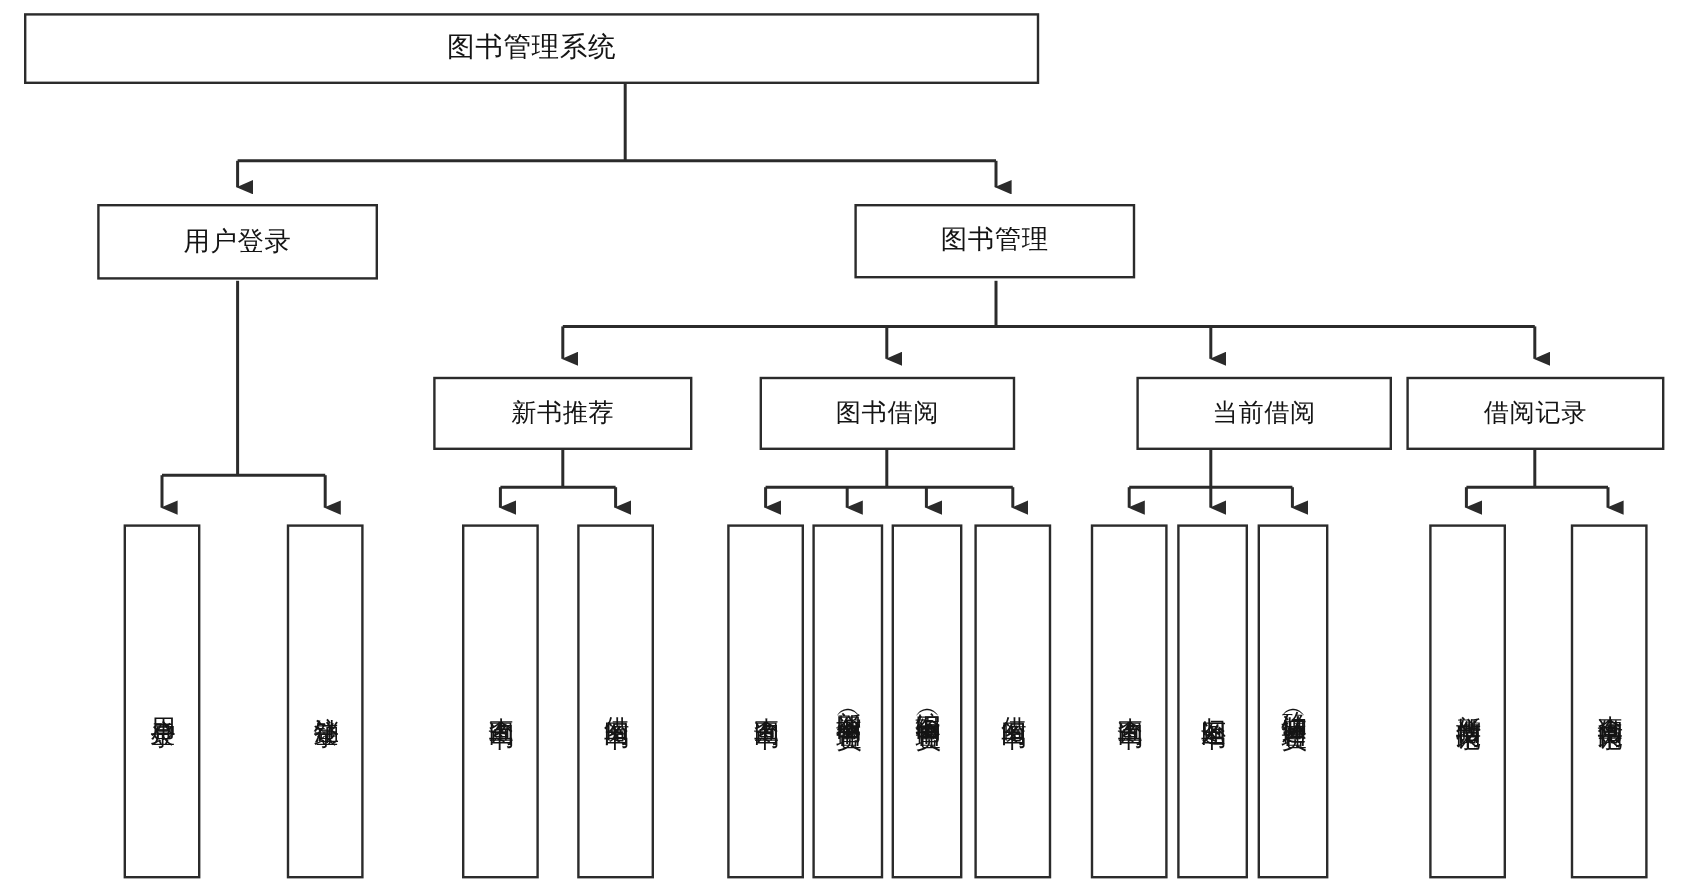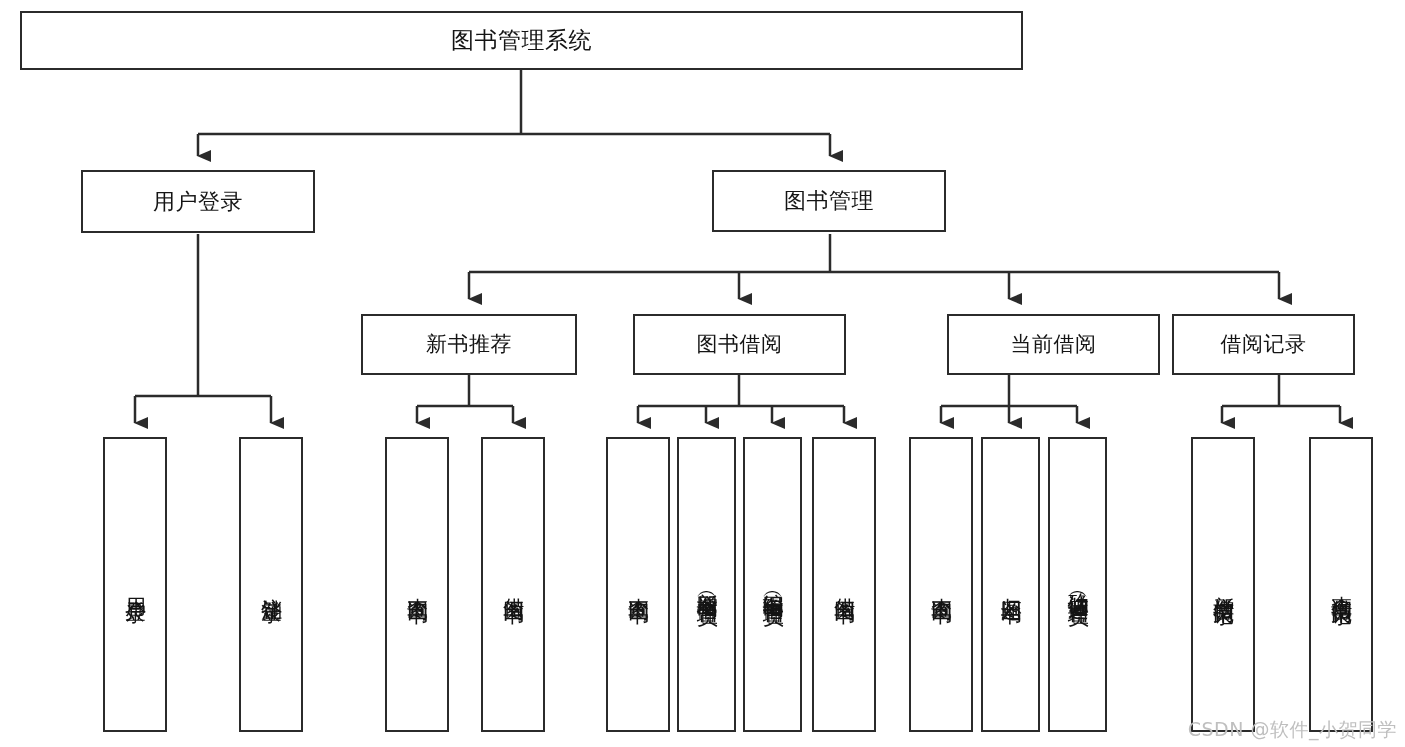--- a/index.html
+++ b/index.html
@@ -121,41 +121,41 @@
       <path d="M 1009 406 L 1009 423" marker-end="url(#arrow)"></path>
       <path d="M 1077 406 L 1077 423" marker-end="url(#arrow)"></path>
 
       <path d="M 1279 375 L 1279 406"></path>
       <path d="M 1222 406 L 1340 406"></path>
       <path d="M 1222 406 L 1222 423" marker-end="url(#arrow)"></path>
       <path d="M 1340 406 L 1340 423" marker-end="url(#arrow)"></path>
     </g>
   </svg>
 
-  <div class="node root" style="left:20px; top:11px; width:1003px; height:59px;">
+  <div class="node root" style="left:20px; top:11px; width:846px; height:59px;">
     <span class="label">图书管理系统</span>
   </div>
 
   <div class="node level2" style="left:81px; top:170px; width:234px; height:63px;">
     <span class="label">用户登录</span>
   </div>
   <div class="node level2" style="left:712px; top:170px; width:234px; height:62px;">
     <span class="label">图书管理</span>
   </div>
 
   <div class="node level3" style="left:633px; top:314px; width:213px; height:61px;">
     <span class="label">图书借阅</span>
   </div>
   <div class="node level3" style="left:361px; top:314px; width:216px; height:61px;">
     <span class="label">新书推荐</span>
   </div>
   <div class="node level3" style="left:903px; top:314px; width:213px; height:61px;margin-left:44px;">
     <span class="label">当前借阅</span>
   </div>
-  <div class="node level3" style="left:1172px; top:314px; width:183px; height:61px;">
+  <div class="node level3" style="left:1172px; top:314px; width:215px; height:61px;">
     <span class="label">借阅记录</span>
   </div>
 
   <div class="node leaf" style="left:103px; top:437px; width:64px; height:295px;">
     <span class="label">用户登录</span>
   </div>
   <div class="node leaf" style="left:239px; top:437px; width:64px; height:295px;">
     <span class="label">注销登录</span>
   </div>
 
@@ -189,15 +189,14 @@
     <span class="label">确认归还（管理员）</span>
   </div>
 
   <div class="node leaf" style="left:1191px; top:437px; width:64px; height:295px;">
     <span class="label">新增借阅记录</span>
   </div>
   <div class="node leaf" style="left:1309px; top:437px; width:64px; height:295px;">
     <span class="label">查询借阅记录</span>
   </div>
 
-  <div class="watermark">CSDN @软件_小贺同学</div>
 
 </div>
 
 </body></html>

